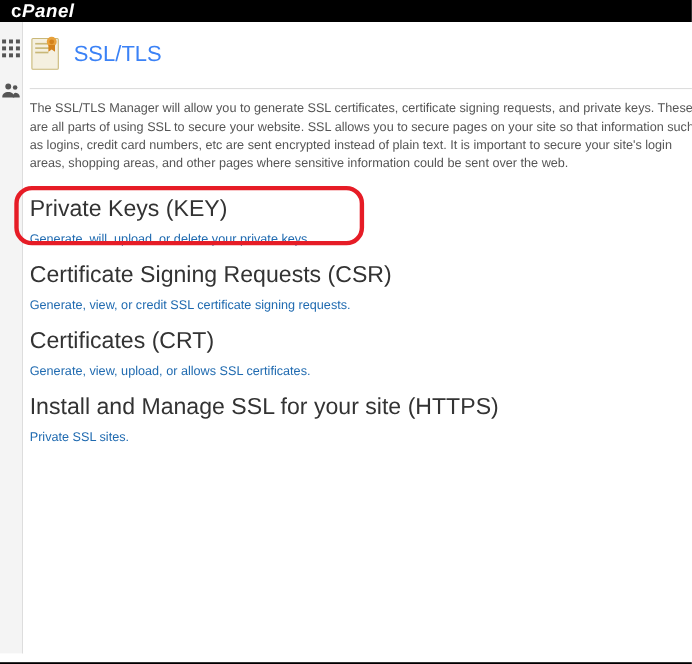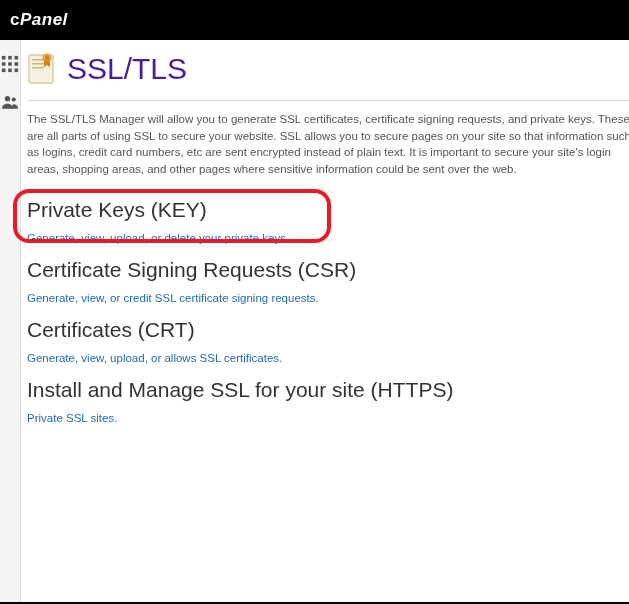--- a/index.html
+++ b/index.html
@@ -1,31 +1,31 @@
 <!DOCTYPE html>
 <html><head>
   <meta charset="utf-8">
   <style>
     * { margin: 0; padding: 0; box-sizing: border-box; }
     body { font-family: -apple-system, BlinkMacSystemFont, "Segoe UI", Arial, sans-serif; background: #fff; width: 629px; height: 604px; overflow: hidden; position: relative; }
     
-    .topbar { background: #000; height: 40px; display: flex; align-items: center; padding: 0 10px; }
+    .topbar { background: #000; height: 20px; display: flex; align-items: center; padding: 0 10px; }
     .brand { color: #fff; font-style: italic; font-weight: bold; font-size: 17px; letter-spacing: 0.5px; }
     .brand-c { font-style: normal; }
     
     .container { display: flex; height: calc(100% - 30px); }
     
     .sidebar { width: 38px; background: #f4f4f4; border-right: 1px solid #ddd; padding-top: 14px; display: flex; flex-direction: column; align-items: center; gap: 18px; }
     .side-icon { width: 20px; height: 20px; display: flex; align-items: center; justify-content: center; cursor: pointer; }
     
     .main { flex: 1; background: #fff; padding: 12px 0 0 0; position: relative; }
     
     .page-header { display: flex; align-items: center; gap: 12px; padding: 0 0 14px 0; margin-left: 6px; border-bottom: 1px solid #ddd; }
     .cert-icon { width: 28px; height: 34px; }
-    .page-title { font-size: 30px; font-weight: 300; color: #4c1d95; text-align: center; }
+    .page-title { font-size: 20px; font-weight: 300; color: #3b82f6; text-align: center; }
     
     .intro { font-size: 11.5px; color: #555; line-height: 1.45; padding: 10px 0 18px 6px; width: 620px; }
     
     .section { padding: 2px 0 10px 6px; }
     .section-title { font-size: 21px; font-weight: 400; color: #333; margin-bottom: 6px; }
     .section-link { font-size: 11.5px; color: #1f6ab0; text-decoration: none; cursor: pointer; display: inline-block; }
     
     .highlighted { position: relative; }
     .highlight-box { position: absolute; top: -7px; left: -8px; width: 318px; height: 54px; border: 4px solid #e61c26; border-radius: 16px; pointer-events: none; }
     
@@ -77,21 +77,21 @@
           </svg>
       </span>
       <h1 class="page-title">SSL/TLS</h1>
     </div>
 
     <p class="intro">The SSL/TLS Manager will allow you to generate SSL certificates, certificate signing requests, and private keys. These are all parts of using SSL to secure your website. SSL allows you to secure pages on your site so that information such as logins, credit card numbers, etc are sent encrypted instead of plain text. It is important to secure your site's login areas, shopping areas, and other pages where sensitive information could be sent over the web.</p>
 
     <div class="section highlighted">
       <div class="highlight-box"></div>
       <h2 class="section-title">Private Keys (KEY)</h2>
-      <a class="section-link">Generate, view, upload, or delete your private keys.</a>
+      <a class="section-link">Generate, will, upload, or delete your private keys.</a>
     </div>
 
     <div class="section">
       <h2 class="section-title">Certificate Signing Requests (CSR)</h2>
       <a class="section-link">Generate, view, or credit SSL certificate signing requests.</a>
     </div>
 
     <div class="section">
       <h2 class="section-title">Certificates (CRT)</h2>
       <a class="section-link">Generate, view, upload, or allows SSL certificates.</a>

